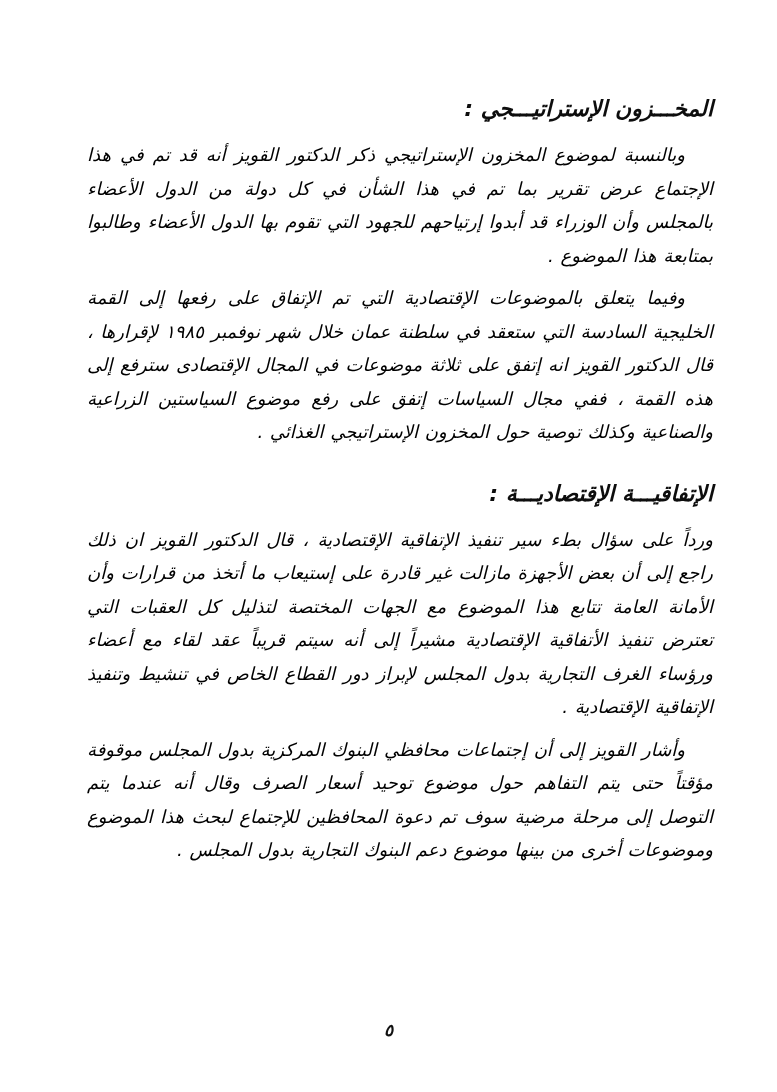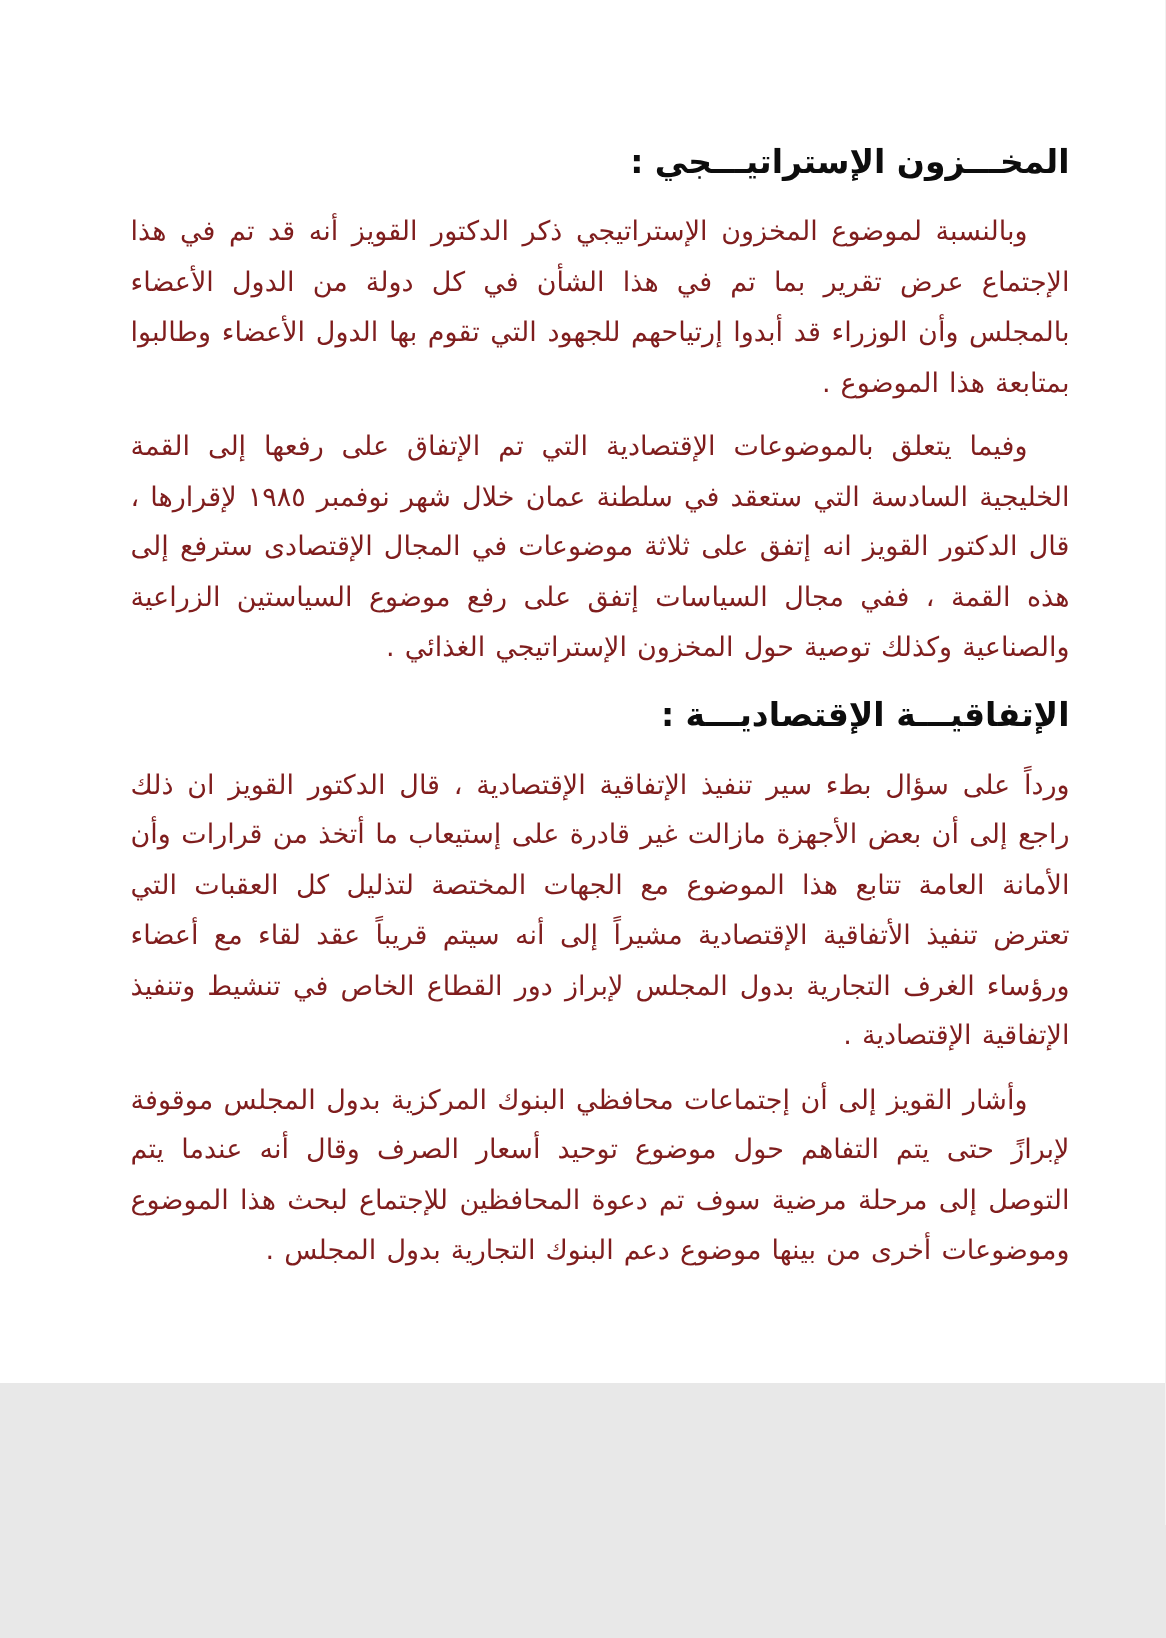--- a/index.html
+++ b/index.html
@@ -3,55 +3,56 @@
 <meta charset="utf-8">
 <style>
   html, body {
     margin: 0;
     padding: 0;
     background: #e8e8e8;
   }
   .page {
     position: relative;
     width: 777px;
-    height: 922px;
+    height: 1092px;
     margin: 0 auto;
     background: #ffffff;
     color: #141414;
     font-family: "DejaVu Sans", sans-serif;
     direction: rtl;
     overflow: hidden;
     box-sizing: border-box;
+    font-style: italic;
   }
   .content {
     position: absolute;
     top: 92px;
     right: 64px;
     width: 630px;
   }
   .section-heading {
     font-size: 22px;
     font-weight: bold;
     line-height: 34px;
     margin: 0 0 12px 0;
     text-align: right;
     color: #0d0d0d;
   }
   .section-heading.second {
-    margin-top: 12px;
+    margin-top: 28px;
   }
   .para {
     font-size: 18px;
     line-height: 33.5px;
     text-align: justify;
     text-justify: inter-word;
     margin: 0 0 9px 4px;
     text-indent: 28px;
     word-spacing: 1px;
-    color: #7f1d1d;
+    color: #000000;
   }
   .para.no-indent {
     text-indent: 0;
   }
   .page-number {
     position: absolute;
     top: 1020px;
     left: 0;
     right: 0;
     text-align: center;
@@ -71,18 +72,18 @@
     <p class="para">وبالنسبة لموضوع المخزون الإستراتيجي ذكر الدكتور القويز أنه قد تم في هذا الإجتماع عرض تقرير بما تم في هذا الشأن في كل دولة من الدول الأعضاء بالمجلس وأن الوزراء قد أبدوا إرتياحهم للجهود التي تقوم بها الدول الأعضاء وطالبوا بمتابعة هذا الموضوع .</p>
 
     <p class="para">وفيما يتعلق بالموضوعات الإقتصادية التي تم الإتفاق على رفعها إلى القمة الخليجية السادسة التي ستعقد في سلطنة عمان خلال شهر نوفمبر ١٩٨٥ لإقرارها ، قال الدكتور القويز انه إتفق على ثلاثة موضوعات في المجال الإقتصادى سترفع إلى هذه القمة ، ففي مجال السياسات إتفق على رفع موضوع السياستين الزراعية والصناعية وكذلك توصية حول المخزون الإستراتيجي الغذائي .</p>
 
 
 
     <h1 class="section-heading second">الإتفاقيـــة الإقتصاديـــة :</h1>
 
     <p class="para no-indent">ورداً على سؤال بطء سير تنفيذ الإتفاقية الإقتصادية ، قال الدكتور القويز ان ذلك راجع إلى أن بعض الأجهزة مازالت غير قادرة على إستيعاب ما أتخذ من قرارات وأن الأمانة العامة تتابع هذا الموضوع مع الجهات المختصة لتذليل كل العقبات التي تعترض تنفيذ الأتفاقية الإقتصادية مشيراً إلى أنه سيتم قريباً عقد لقاء مع أعضاء ورؤساء الغرف التجارية بدول المجلس لإبراز دور القطاع الخاص في تنشيط وتنفيذ الإتفاقية الإقتصادية .</p>
 
-    <p class="para">وأشار القويز إلى أن إجتماعات محافظي البنوك المركزية بدول المجلس موقوفة لإبرازً حتى يتم التفاهم حول موضوع توحيد أسعار الصرف وقال أنه عندما يتم التوصل إلى مرحلة مرضية سوف تم دعوة المحافظين للإجتماع لبحث هذا الموضوع وموضوعات أخرى من بينها موضوع دعم البنوك التجارية بدول المجلس .</p>
+    <p class="para">وأشار القويز إلى أن إجتماعات محافظي البنوك المركزية بدول المجلس موقوفة مؤقتاً حتى يتم التفاهم حول موضوع توحيد أسعار الصرف وقال أنه عندما يتم التوصل إلى مرحلة مرضية سوف تم دعوة المحافظين للإجتماع لبحث هذا الموضوع وموضوعات أخرى من بينها موضوع دعم البنوك التجارية بدول المجلس .</p>
 
   </div>
 
   <div class="page-number">٥</div>
 </div>
 
 </body></html>

